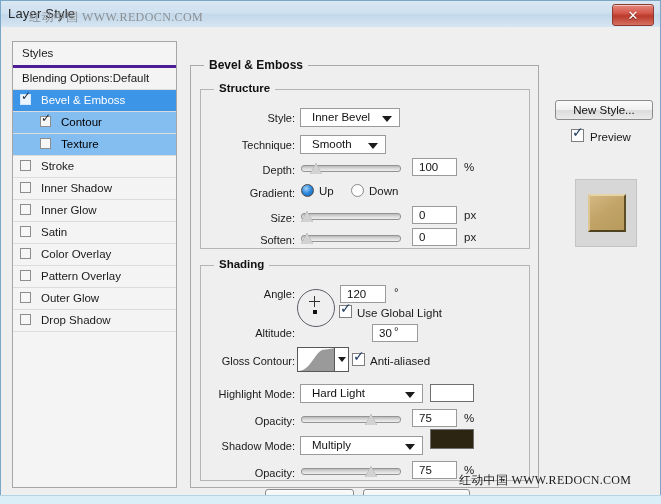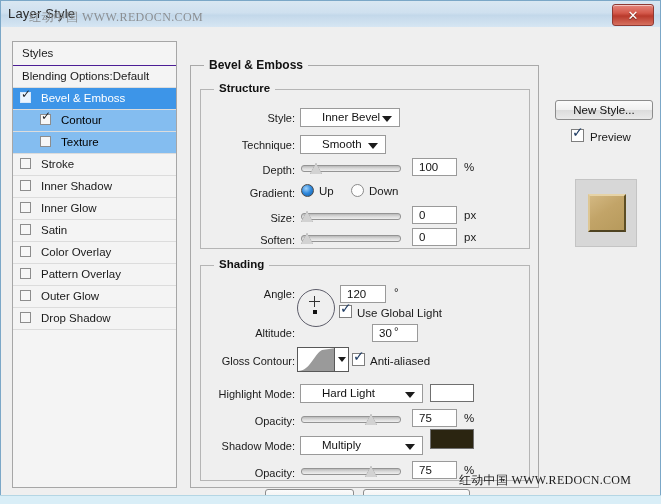--- a/index.html
+++ b/index.html
@@ -55,21 +55,21 @@
   
   #styles-panel{
     position:absolute;left:11px;top:14px;width:165px;height:447px;
     background:#f4f4f4;
     border:1px solid #a6a6a6;
     box-sizing:border-box;
   }
   .sl-head{
     height:23px;line-height:23px;padding-left:9px;
     background:#f4f4f4;
-    border-bottom:1px solid #4c1d95;
+    border-bottom:3px solid #4c1d95;
     font-size:11.5px;color:#1a1a1a;
   }
   .sl-row{
     position:relative;height:21px;line-height:21px;
     border-bottom:1px solid #dcdcdc;
     background:#f4f4f4;
     font-size:11.5px;color:#1a1a1a;
     white-space:nowrap;
     cursor:default;
   }
@@ -119,21 +119,21 @@
     border:1px solid #b5b5b5;box-sizing:border-box;background:#efefef;
   }
   #grp-title-shading{left:213px;top:231px;font-size:11.5px;}
   
   .fl{position:absolute;text-align:right;font-size:11px;color:#1a1a1a;white-space:nowrap;}
   .unit{position:absolute;font-size:11.5px;color:#1a1a1a;}
   .sel-box{
     position:absolute;height:19px;box-sizing:border-box;
     background:#fff;border:1px solid #9a9a9a;
     font-size:11.5px;color:#111;
-    line-height:17px;padding-left:21px;
+    line-height:17px;padding-left:11px;
     cursor:pointer;
   }
   .sel-box .arrow{
     position:absolute;right:7px;top:7px;
     width:0;height:0;border-left:5px solid transparent;border-right:5px solid transparent;
     border-top:6px solid #1b1b1b;
   }
   .num-box{
     position:absolute;height:18px;box-sizing:border-box;
     background:#fff;border:1px solid #9a9a9a;

